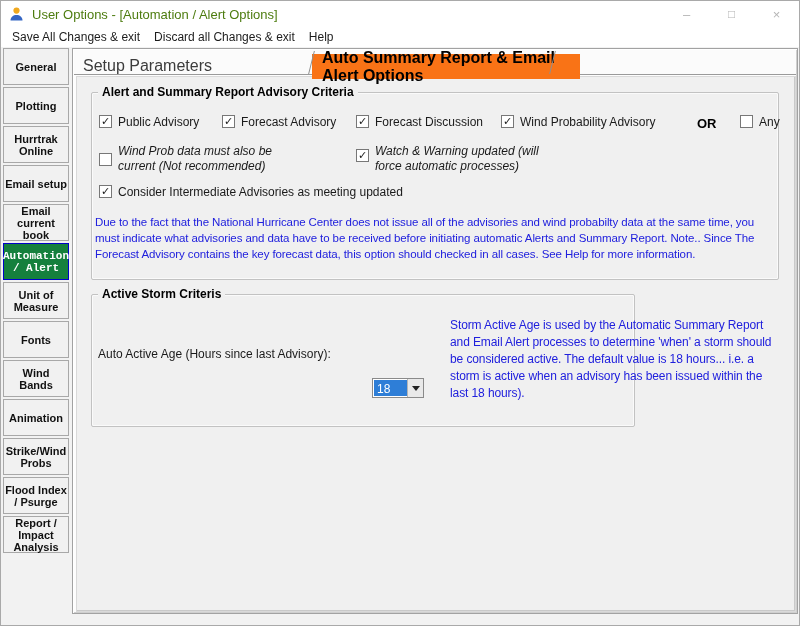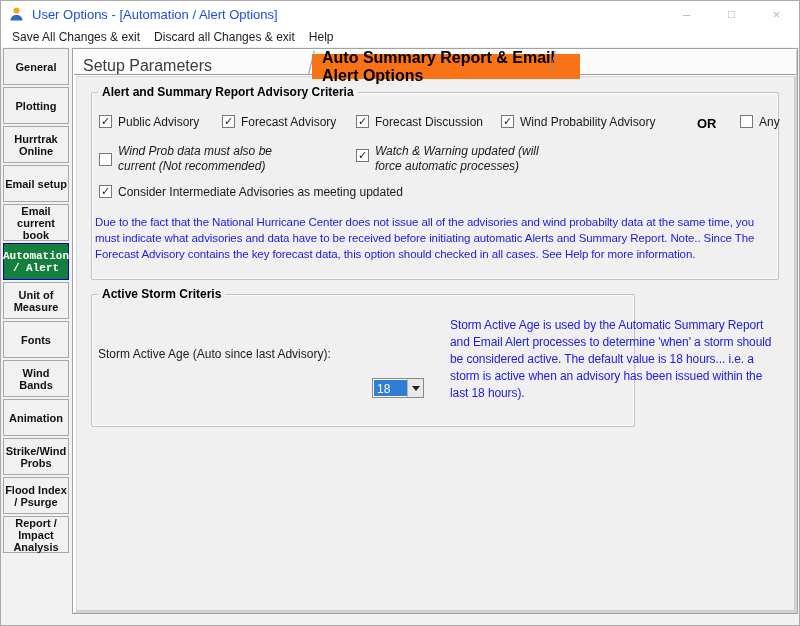--- a/index.html
+++ b/index.html
@@ -2,21 +2,21 @@
 <html><head>
 <meta charset="utf-8">
 <style>
   * { margin:0; padding:0; box-sizing:border-box; }
   html,body { width:800px; height:626px; font-family:"Liberation Sans", sans-serif; background:#e8e8e8; }
   .window { position:relative; width:800px; height:626px; background:#f2f2f2; border:1px solid #a9a9a9; overflow:hidden; }
 
   
   .titlebar { position:absolute; left:0; top:0; width:100%; height:26px; background:#ffffff; display:flex; align-items:center; }
   .app-icon { width:16px; height:16px; margin-left:8px; flex:0 0 auto; }
-  .title-text { margin-left:7px; font-size:13px; color:#1d4ed8; white-space:nowrap; }
+  .title-text { margin-left:7px; font-size:13px; color:#4d7c0f; white-space:nowrap; }
   .win-controls { margin-left:auto; display:flex; height:26px; }
   .win-btn { width:45px; height:26px; display:flex; align-items:center; justify-content:center; color:#b5b5b5; font-size:13px; cursor:default; }
   .win-btn.max { font-size:12px; }
 
   
   .menubar { position:absolute; left:0; top:26px; width:100%; height:20px; background:#ffffff; display:flex; align-items:center; padding-left:4px; }
   .menu-item { font-size:12px; color:#1c1c1c; padding:0 7px; white-space:nowrap; }
 
   
   .sidebar { position:absolute; left:2px; top:47px; width:66px; }
@@ -158,21 +158,21 @@
           <span class="cb-box">✓</span>
           <span class="cb-label">Consider Intermediate Advisories as meeting updated</span>
         </div>
 
         <div class="blue-note g-note">Due to the fact that the National Hurricane Center does not issue all of the advisories and wind probabilty data at the same time, you must indicate what advisories and data have to be received before initiating automatic Alerts and Summary Report.  Note.. Since The Forecast Advisory contains the key forecast data, this option should checked in all cases.  See Help for more information.</div>
       </div>
 
       <div class="group g-storm">
         <span class="group-title">Active Storm Criteris</span>
 
-        <span class="age-label">Storm Active Age (Auto since last Advisory):</span>
+        <span class="age-label">Auto Active Age (Hours since last Advisory):</span>
 
         <div class="combo">
           <span class="combo-val">18</span>
           <span class="combo-btn">
             <span class="combo-arrow"></span>
           </span>
         </div>
 
         <div class="blue-note storm-desc">Storm Active Age is used by the Automatic Summary Report and Email Alert processes to determine 'when' a storm should be considered active.  The default value is 18 hours... i.e. a storm is active when an advisory has been issued within the last 18 hours).</div>
       </div>

